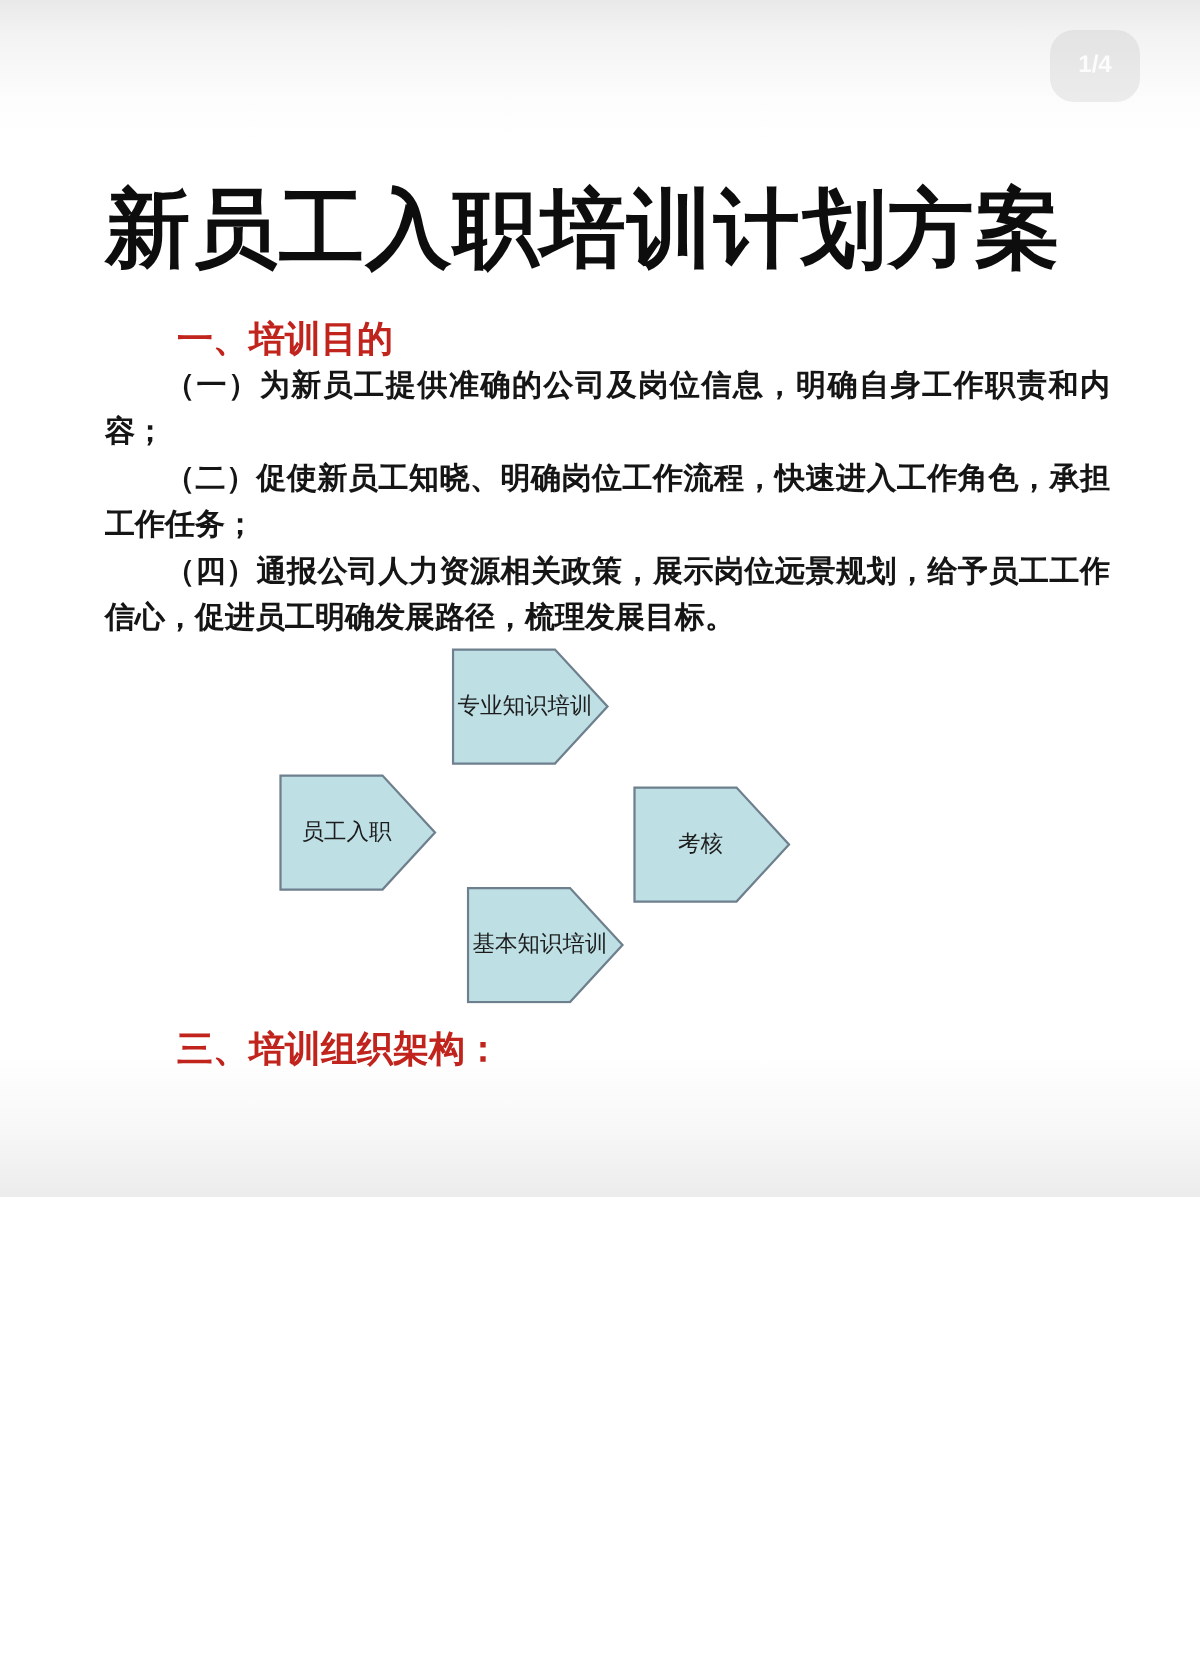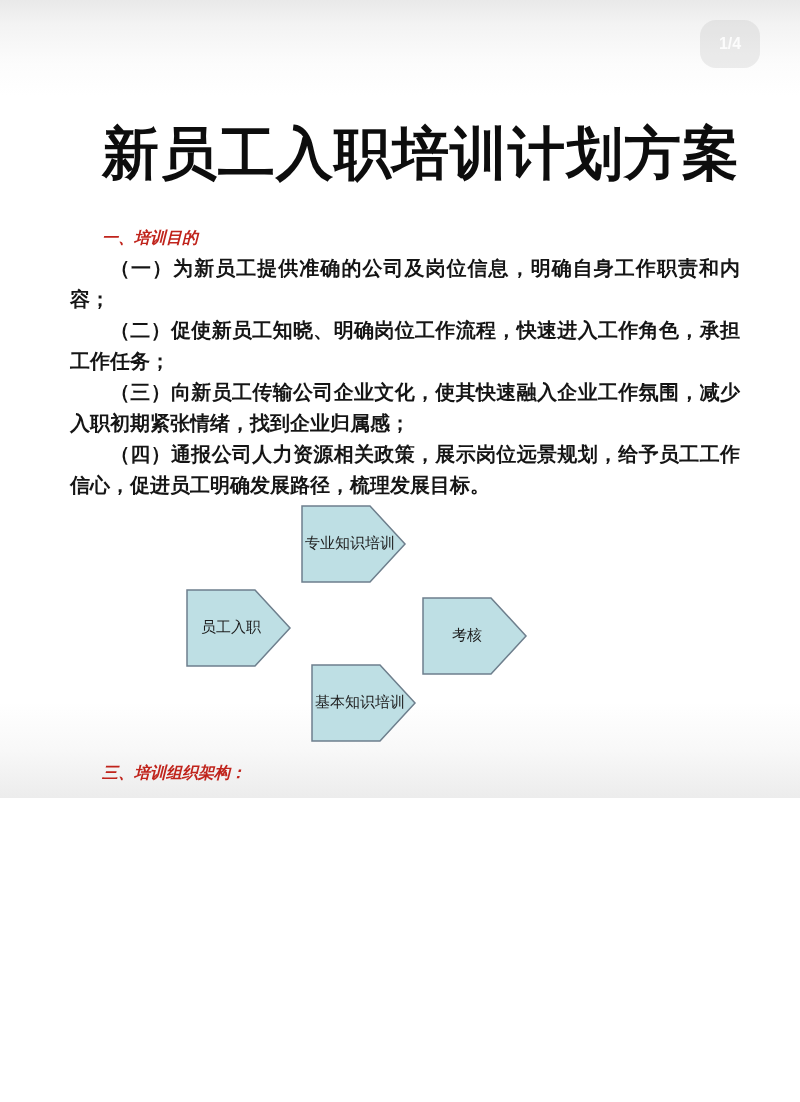--- a/index.html
+++ b/index.html
@@ -32,40 +32,39 @@
     position: absolute;
     left: 70px; top: 0;
     width: 670px;
     padding-top: 116px;
   }
   .doc-title {
     font-size: 57px;
     line-height: 74px;
     font-weight: 900;
     letter-spacing: 1px;
-    text-align: right;
+    text-align: left;
     color: #0d0d0d;
-    margin-bottom: 32px;
+    margin-bottom: 21px;
     white-space: nowrap;
   }
   .body-text {
     font-size: 20px;
     line-height: 31px;
     font-weight: 700;
     text-align: justify;
     color: #151515;
   }
   .para { text-indent: 2em; }
   .section-heading {
     text-indent: 2em;
-    font-size: 16px;
+    font-size: 24px;
     line-height: 31px;
     font-weight: 700;
     color: #c0241c;
-    font-style: italic;
   }
   .flowchart {
     position: relative;
     width: 100%;
     height: 256px;
   }
   .flow-shape {
     position: absolute;
     width: 104px; height: 76px;
   }
@@ -101,21 +100,20 @@
 
   <div class="content">
 
     <h1 class="doc-title">新员工入职培训计划方案</h1>
 
 
     <h2 class="section-heading">一、培训目的</h2>
 
     <p class="body-text para">（一）为新员工提供准确的公司及岗位信息，明确自身工作职责和内容；</p>
     <p class="body-text para">（二）促使新员工知晓、明确岗位工作流程，快速进入工作角色，承担工作任务；</p>
-    <p class="body-text para">（三）向新员工传输公司企业文化，使其快速融入企业工作氛围，减少入职初期紧张情绪，找到企业归属感；</p>
     <p class="body-text para">（四）通报公司人力资源相关政策，展示岗位远景规划，给予员工工作信心，促进员工明确发展路径，梳理发展目标。</p>
 
 
     <div class="flowchart">
 
       <div class="flow-shape" style="left:116px; top:88px;">
         <svg width="106" height="78" viewBox="0 0 106 78">
           <polygon points="1,1 69,1 104,39 69,77 1,77" fill="#bedfe4" stroke="#6e7f8d" stroke-width="1.5"></polygon>
         </svg>
         <span class="flow-label">员工入职</span>

